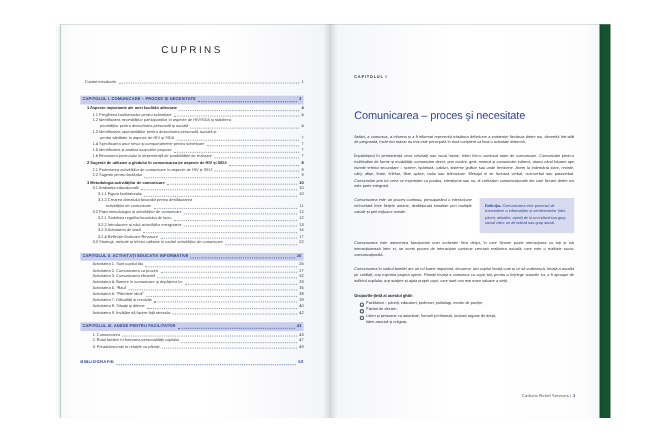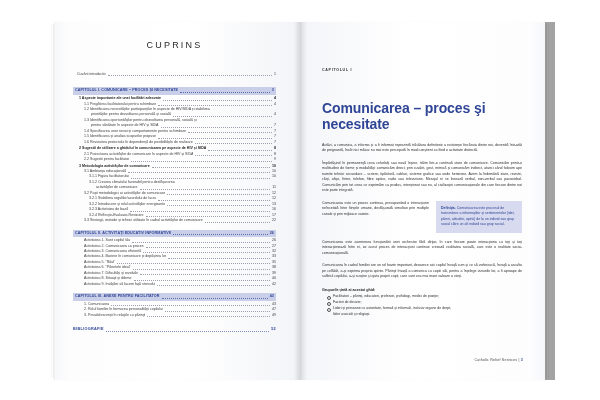--- a/index.html
+++ b/index.html
@@ -7,21 +7,21 @@
     width:600px;height:400px;overflow:hidden;
     background:#ffffff;
     font-family:"Liberation Sans", sans-serif;
     -webkit-font-smoothing:antialiased;
   }
   .scene{position:relative;width:600px;height:400px;background:#ffffff;}
 
   
   .book{
     position:absolute;left:55px;top:22px;width:500px;height:358px;
-    background:#a3a3a3;
+    background:#14532d;
   }
   .page{
     position:absolute;top:0;height:358px;background:#fefeff;
     box-sizing:border-box;
   }
   .page-left{
     left:0;width:245px;
     background:linear-gradient(to right,#f7f8fa 0%,#fdfdfe 6%,#ffffff 55%,#f4f5f8 97%,#e9eaee 100%);
     box-shadow:-1px 0 1px rgba(0,0,0,.05);
   }
@@ -78,21 +78,21 @@
   }
   .biblio .dots{border-bottom:1px dotted #7d8cc0;}
 
   
   .chap{position:absolute;left:22px;top:46px;width:200px;}
   .chap-kicker{
     font-size:3.6px;letter-spacing:.7px;color:#333;font-weight:bold;
     text-transform:uppercase;margin-bottom:13px;
   }
   .chap-title{
-    font-size:14px;font-weight:bold;color:#2f4596;margin-bottom:11px;
+    font-size:10px;font-weight:normal;color:#2f4596;margin-bottom:11px;
     letter-spacing:-.1px;
     margin-top:28px;
   }
   .para{
     font-size:3.55px;line-height:1.55;color:#2e2e2e;text-align:justify;
     margin-bottom:7px;
   }
   .flowrow{display:flex;gap:7px;align-items:flex-start;margin-bottom:7px;}
   .flowrow .para{margin-bottom:0;flex:1 1 auto;}
   .defbox{

